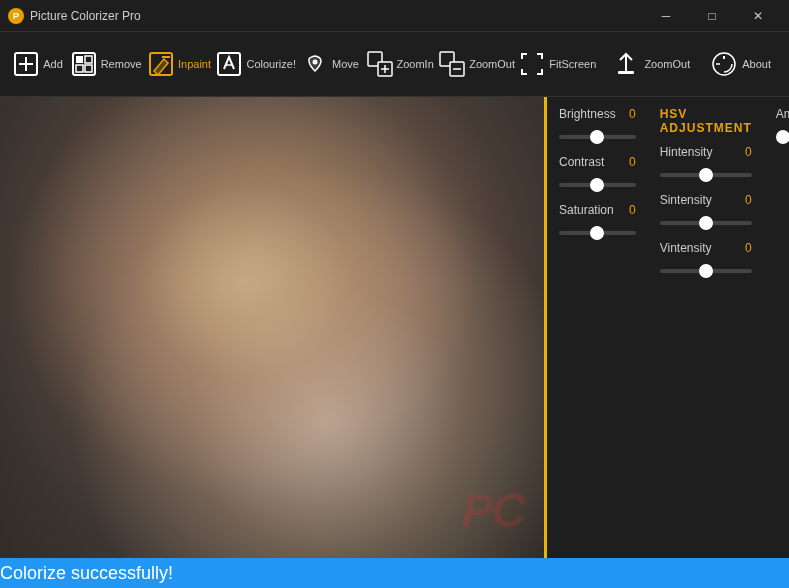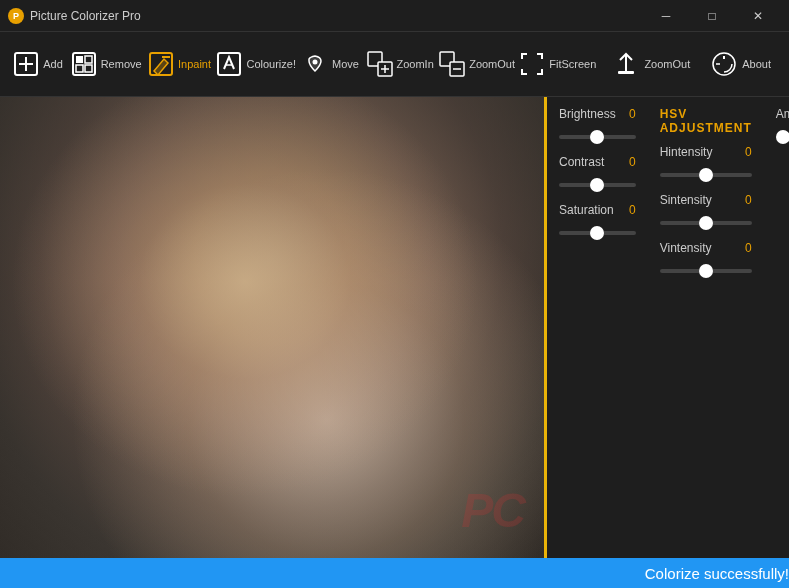--- a/index.html
+++ b/index.html
@@ -204,23 +204,23 @@
       margin: 4px 0 10px 0;
     }
 
     
     #status-bar {
       width: 100%;
       height: 30px;
       background: #2196f3;
       display: flex;
       align-items: center;
-      justify-content: flex-end;
+      justify-content: flex-start;
       color: #fff;
-      font-size: 15px;
+      font-size: 18px;
     }
 
     .watermark {
       position: absolute;
       bottom: 20px;
       right: 20px;
       font-size: 48px;
       font-weight: bold;
       color: rgba(200, 50, 50, 0.25);
       font-style: italic;

